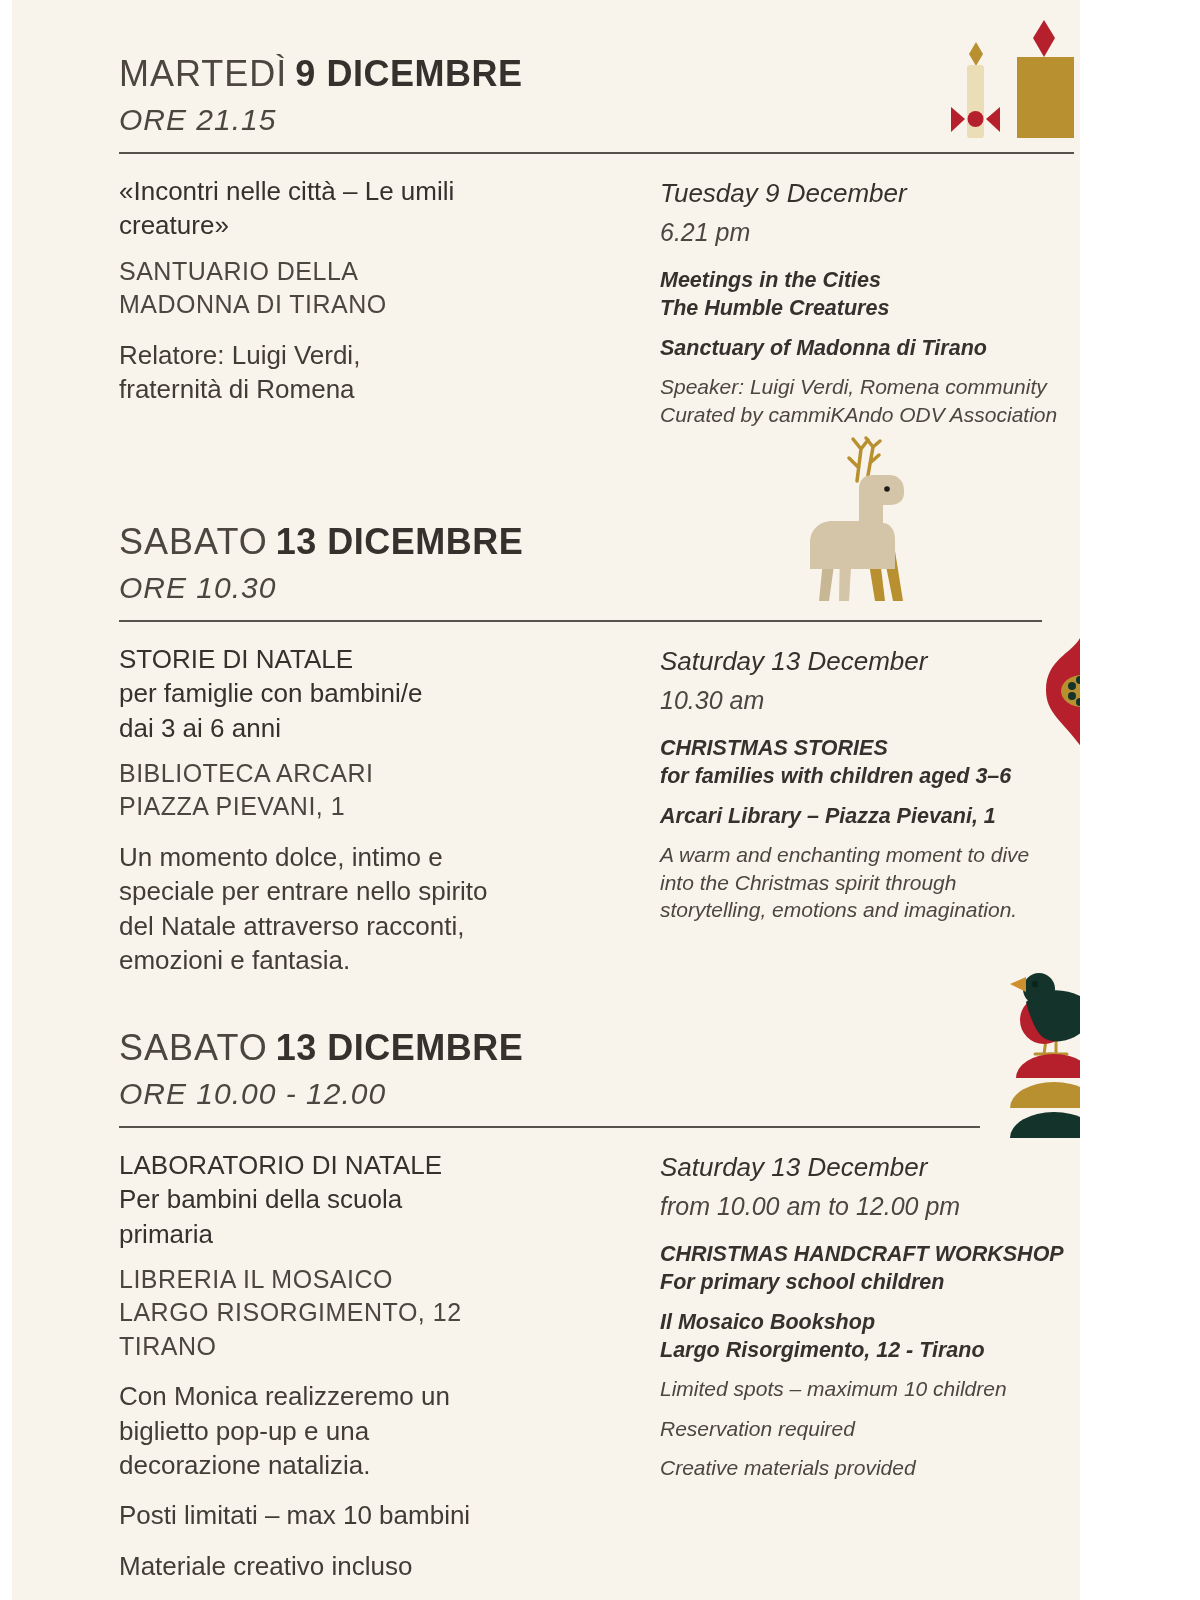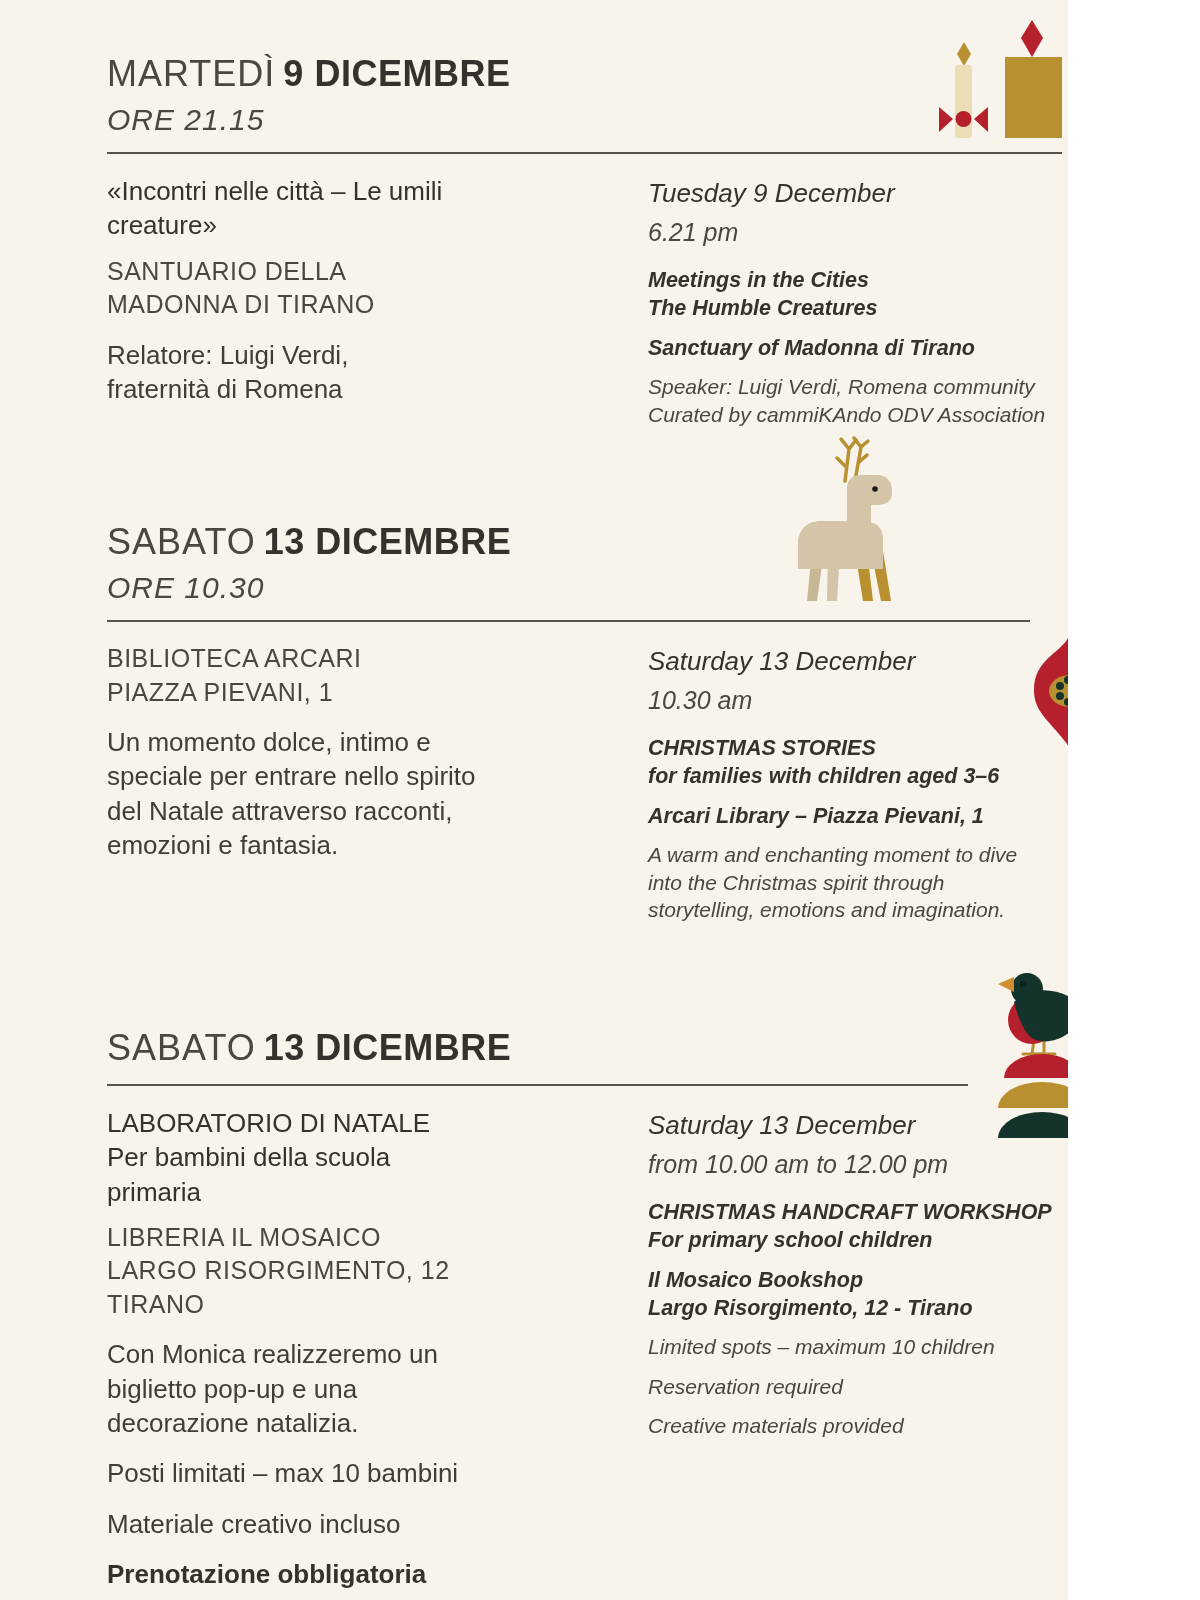--- a/index.html
+++ b/index.html
@@ -3,21 +3,21 @@
 <meta charset="utf-8">
 <style>
   :root{
     --background:#f8f3eb; --text-dark:#35312d; --text-mid:#413c36; --text-light:#4b463f;
     --red:#b5202c; --gold:#b8902f; --dark-green:#14332a; --beige:#d5c5a8;
     --beige-shadow:#c8b795; --cream:#ebddb6; --divider:#56524c; --beak:#cf8f2f;
   }
   *{margin:0;padding:0;box-sizing:border-box;}
   html,body{width:1200px;}
   body{font-family:"Liberation Sans","DejaVu Sans",sans-serif;}
-  .page{position:relative;width:1068px;height:1600px;background:var(--background);overflow:hidden;color:var(--text-mid);}
+  .page{position:relative;width:1068px;height:1600px;background:var(--background);overflow:hidden;color:var(--text-mid);margin-left:12px;}
   .event{position:absolute;left:107px;width:960px;}
   .event-1{top:52px;}
   .event-2{top:520px;}
   .event-3{top:1026px;}
   h2{font-size:36px;line-height:44px;font-weight:400;letter-spacing:1px;color:var(--text-light);white-space:nowrap;}
   h2 .date{font-weight:800;letter-spacing:0.5px;color:var(--text-dark);margin-left:8px;}
   .time{font-size:30px;line-height:36px;margin-top:6px;letter-spacing:1px;color:var(--text-light);font-style:italic;}
   .divider{border-top:2px solid var(--divider);margin-top:14px;}
   .event-1 .divider{width:955px;}
   .event-2 .divider{width:923px;}
@@ -136,20 +136,23 @@
       </div>
     </div>
   </section>
 
   <section class="event event-2">
     <h2><span class="day">SABATO</span><span class="date">13 DICEMBRE</span></h2>
     <div class="time">ORE 10.30</div>
     <div class="divider"></div>
     <div class="cols">
       <div class="col-left">
+        <p class="it-title">STORIE DI NATALE
+per famiglie con bambini/e
+dai 3 ai 6 anni</p>
         <p class="it-venue">BIBLIOTECA ARCARI
 PIAZZA PIEVANI, 1</p>
         <p class="it-body">Un momento dolce, intimo e
 speciale per entrare nello spirito
 del Natale attraverso racconti,
 emozioni e fantasia.</p>
       </div>
       <div class="col-right">
         <p class="en-date">Saturday 13 December</p>
         <p class="en-time">10.30 am</p>
@@ -158,20 +161,21 @@
         <p class="en-venue">Arcari Library – Piazza Pievani, 1</p>
         <p class="en-body">A warm and enchanting moment to dive
 into the Christmas spirit through
 storytelling, emotions and imagination.</p>
       </div>
     </div>
   </section>
 
   <section class="event event-3">
     <h2><span class="day">SABATO</span><span class="date">13 DICEMBRE</span></h2>
+    <div class="time">ORE 10.00 - 12.00</div>
     <div class="divider"></div>
     <div class="cols">
       <div class="col-left">
         <p class="it-title">LABORATORIO DI NATALE
 Per bambini della scuola
 primaria</p>
         <p class="it-venue">LIBRERIA IL MOSAICO
 LARGO RISORGIMENTO, 12
 TIRANO</p>
         <p class="it-body">Con Monica realizzeremo un

